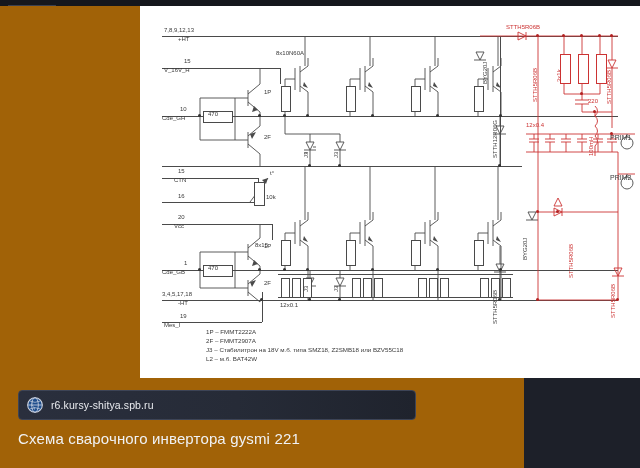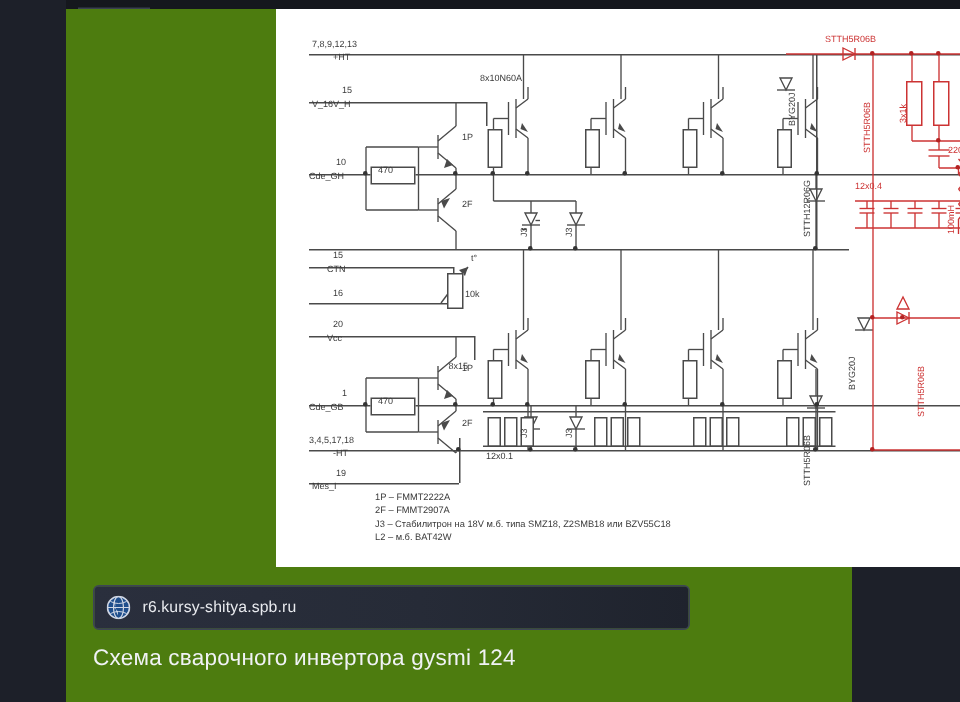--- a/index.html
+++ b/index.html
@@ -2,21 +2,21 @@
 <html lang="ru"><head>
 <meta charset="utf-8">
 <style>
   html,body{margin:0;padding:0;}
   body{
     width:640px;height:468px;overflow:hidden;
     background:#1d2029;
     font-family:"Liberation Sans",sans-serif;
     -webkit-font-smoothing:antialiased;
   }
-  .page{position:relative;width:524px;height:468px;background:#4d7c0f;margin-left:44px;}
+  .page{position:relative;width:524px;height:468px;background:#a16207;}
 
   
   .top-strip{position:absolute;left:0;top:0;width:640px;height:6px;background:#15171d;}
   .top-strip-line{position:absolute;left:8px;top:5px;width:48px;height:1px;background:#3a4050;}
 
   
   .schematic{
     position:absolute;left:140px;top:6px;width:500px;height:372px;
     background:#ffffff;overflow:hidden;
   }
@@ -512,15 +512,15 @@
       <circle cx="12" cy="12" r="11" fill="none" stroke="#cfd6e4" stroke-width="1.6"></circle>
       <ellipse cx="12" cy="12" rx="5" ry="11" fill="none" stroke="#cfd6e4" stroke-width="1.2"></ellipse>
       <line x1="1" y1="12" x2="23" y2="12" stroke="#cfd6e4" stroke-width="1.2"></line>
       <path d="M4 6 Q12 10 20 6" fill="none" stroke="#cfd6e4" stroke-width="1"></path>
       <path d="M4 18 Q12 14 20 18" fill="none" stroke="#cfd6e4" stroke-width="1"></path>
       <path d="M7 5 Q10 9 8 13 Q13 15 11 20" fill="#e8edf5" opacity="0.75" stroke="none"></path>
     </svg>
     <span class="urltext">r6.kursy-shitya.spb.ru</span>
   </div>
 
-  <div class="title">Схема сварочного инвертора gysmi 124</div>
+  <div class="title">Схема сварочного инвертора gysmi 221</div>
 
 </div>
 
 </body></html>

